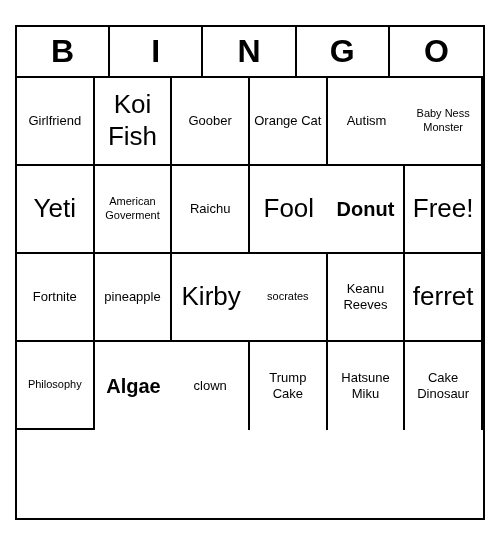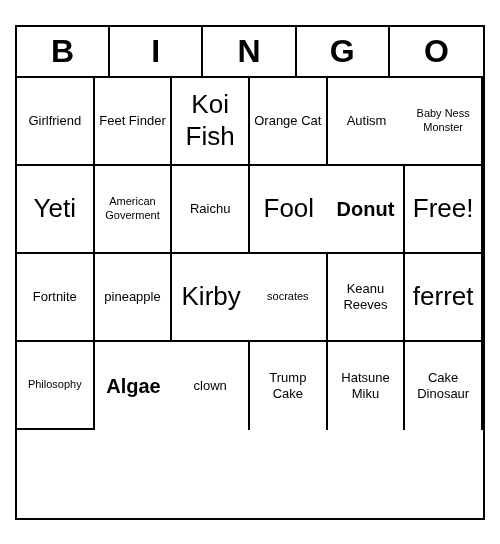--- a/index.html
+++ b/index.html
@@ -88,22 +88,22 @@
 <div class="bingo-card">
   <div class="bingo-header">
   <div class="bingo-header-cell">B</div>
       <div class="bingo-header-cell">I</div>
       <div class="bingo-header-cell">N</div>
       <div class="bingo-header-cell">G</div>
       <div class="bingo-header-cell">O</div>
     </div>
   <div class="bingo-grid">
   <div class="bingo-cell">Girlfriend</div>
-      <div class="bingo-cell">Feet Finder</div>
       <div class="bingo-cell large-text">Koi Fish</div>
+      <div class="bingo-cell">Goober</div>
       <div class="bingo-cell">Orange Cat</div>
       <div class="bingo-cell">Autism</div>
       <div class="bingo-cell small-text">Baby Ness Monster</div>
       <div class="bingo-cell large-text">Yeti</div>
       <div class="bingo-cell small-text">American Goverment</div>
       <div class="bingo-cell">Raichu</div>
       <div class="bingo-cell large-text">Fool</div>
       <div class="bingo-cell medium-text">Donut</div>
       <div class="bingo-cell large-text">Free!</div>
       <div class="bingo-cell">Fortnite</div>

